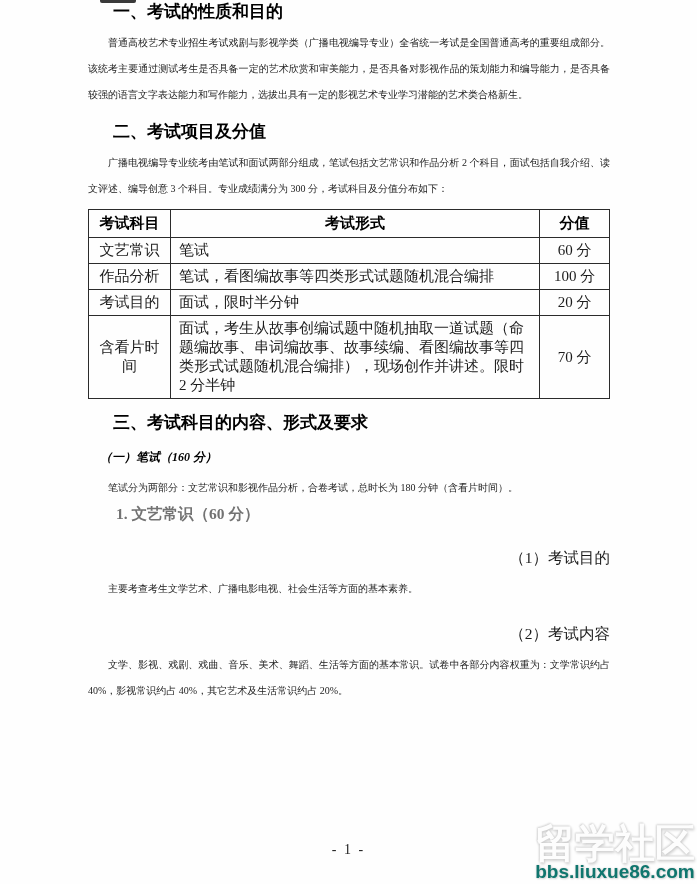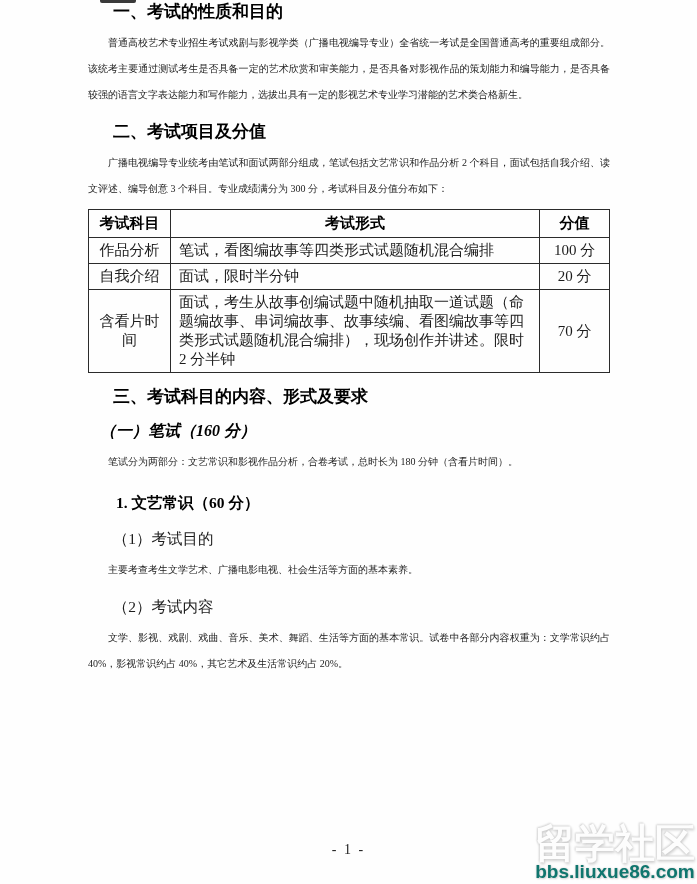--- a/index.html
+++ b/index.html
@@ -46,44 +46,45 @@
   .sec3 { margin-top: 12px; }
   p.body {
     margin: 6px 0 0 0;
     font-size: 10px;
     line-height: 26px;
     text-indent: 2em;
     text-align: justify;
     color: #1c1c1c;
   }
   p.label {
-    margin: 11px 0 0 0;
+    margin: 19px 0 0 0;
     font-size: 15.5px;
     line-height: 25px;
     text-indent: 1.6em;
     color: #1c1c1c;
+    text-align: right;
   }
   .kai {
     margin: 10px 0 0 0;
     padding-left: 12px;
     font-family: "Liberation Serif", serif;
     font-weight: bold;
     font-style: italic;
-    font-size: 16px;
+    font-size: 12px;
     line-height: 24px;
     color: #000;
   }
   .num-head {
-    margin: 16px 0 0 0;
+    margin: 1px 0 0 0;
     padding-left: 28px;
     font-family: "Liberation Serif", serif;
     font-weight: bold;
     font-size: 15.5px;
     line-height: 24px;
-    color: #000000;
+    color: #737373;
   }
   table.score {
     margin-top: 7px;
     width: 100%;
     border-collapse: collapse;
     font-size: 15px;
     color: #1c1c1c;
   }
   table.score th, table.score td {
     border: 1px solid #2b2b2b;
@@ -155,26 +156,31 @@
       </colgroup>
       <thead>
         <tr>
           <th>考试科目</th>
           <th>考试形式</th>
           <th>分值</th>
         </tr>
       </thead>
       <tbody>
         <tr>
+          <td class="c">文艺常识</td>
+          <td>笔试</td>
+          <td class="c">60 分</td>
+        </tr>
+        <tr>
           <td class="c">作品分析</td>
           <td>笔试，看图编故事等四类形式试题随机混合编排</td>
           <td class="c">100 分</td>
         </tr>
         <tr>
-          <td class="c">自我介绍</td>
+          <td class="c">考试目的</td>
           <td>面试，限时半分钟</td>
           <td class="c">20 分</td>
         </tr>
         <tr>
           <td class="c">含看片时间</td>
           <td>面试，考生从故事创编试题中随机抽取一道试题（命题编故事、串词编故事、故事续编、看图编故事等四类形式试题随机混合编排），现场创作并讲述。限时 2 分半钟</td>
           <td class="c">70 分</td>
         </tr>
       </tbody>
     </table>

